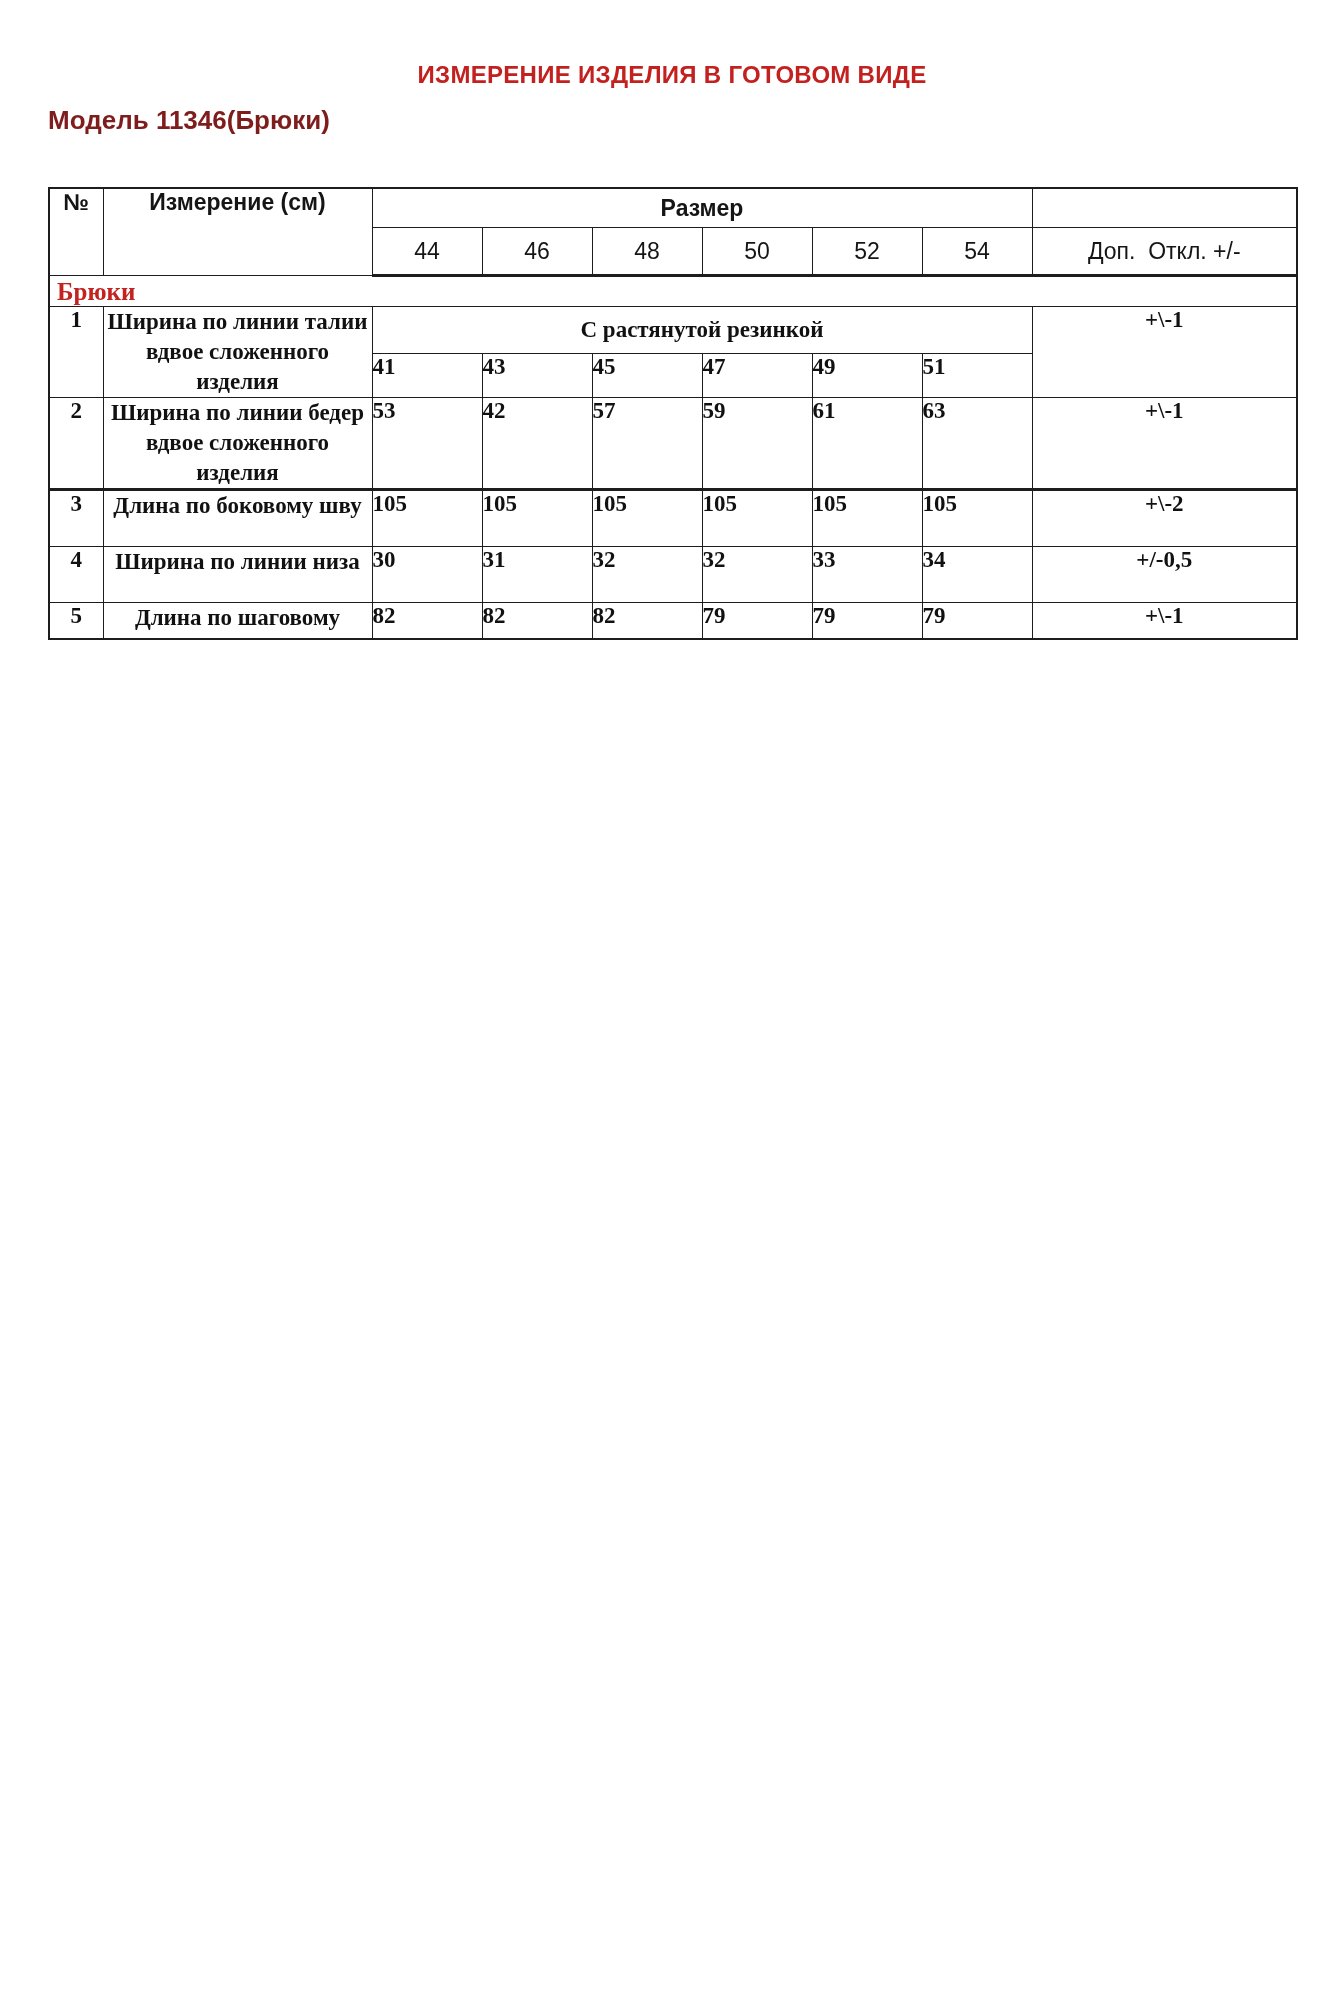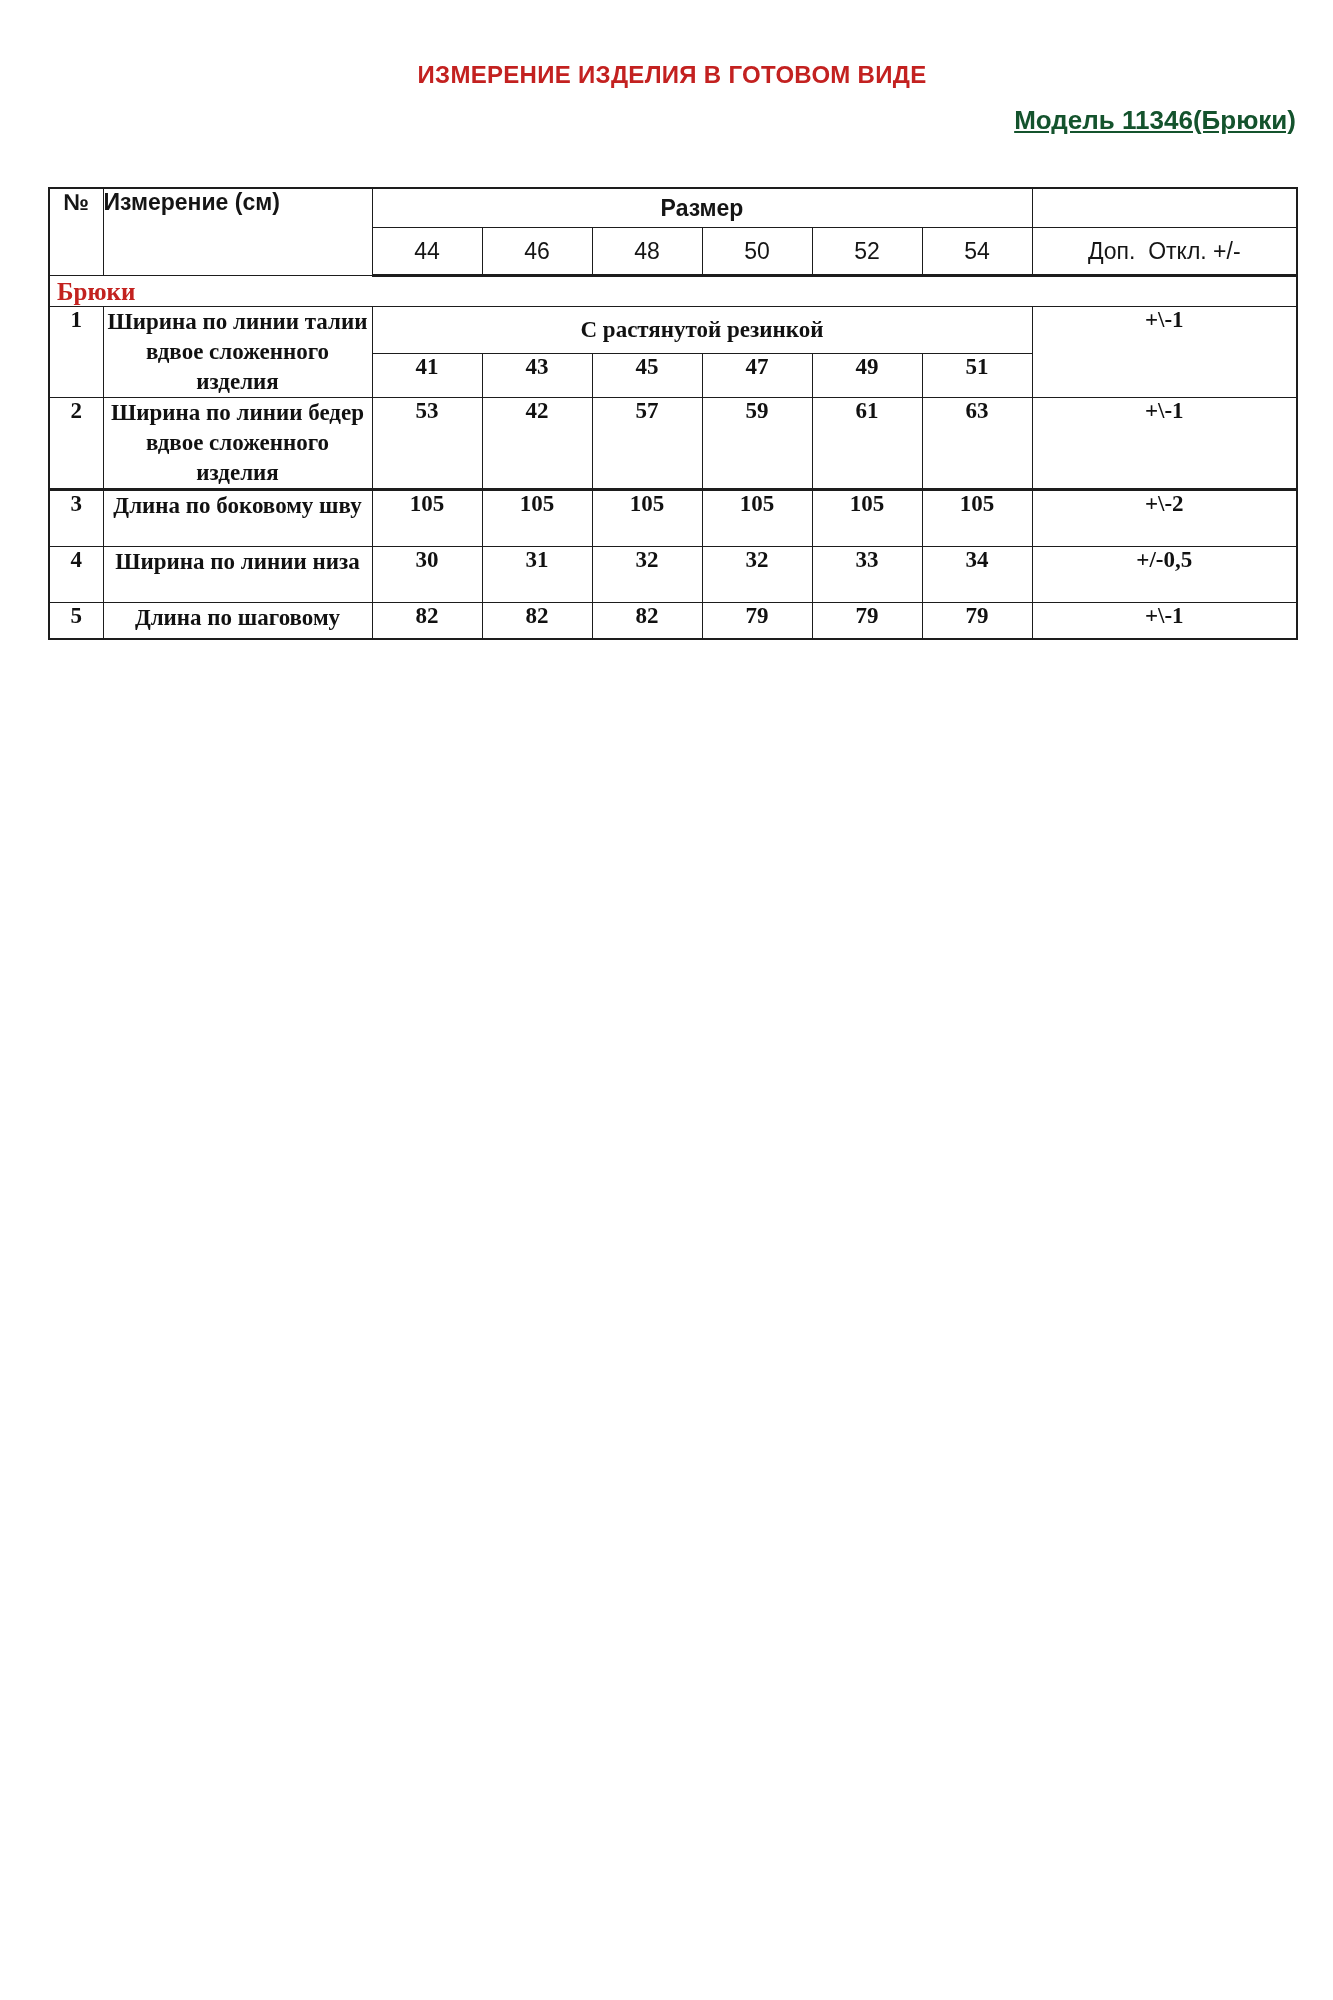--- a/index.html
+++ b/index.html
@@ -23,25 +23,24 @@
   .doc-title {
     margin-top: 61px;
     text-align: center;
     font-size: 24px;
     font-weight: bold;
     letter-spacing: 0.3px;
     color: #c32120;
   }
   .doc-model {
     margin-top: 16px;
-    text-align: right;
+    text-align: left;
     font-size: 26px;
     font-weight: bold;
-    color: #14532d;
-    text-decoration: underline;
+    color: #7f1d1d;
   }
   .doc-height {
     margin-top: 15px;
     text-align: center;
     font-size: 24px;
     font-weight: normal;
     color: #191919;
   }
   table.meas {
     border-collapse: collapse;
@@ -51,21 +50,21 @@
     border: 2.5px solid #1d1d1d;
   }
   table.meas th, table.meas td {
     border: 1.5px solid #1d1d1d;
     padding: 0;
     overflow: hidden;
   }
   
   tr.h-top th { height: 38px; font-size: 23px; font-weight: bold; }
   th.h-num { vertical-align: top; text-align: center; padding-top: 3px; }
-  th.h-measure { vertical-align: top; text-align: left; padding: 3px 4px 0 14px; margin-left: 40px; }
+  th.h-measure { vertical-align: top; text-align: center; padding: 3px 4px 0 14px; margin-left: 40px; }
   th.h-sizegroup { vertical-align: middle; text-align: center; border-right: none; }
   th.h-spacer { border-left: none; }
   tr.h-sizes th {
     height: 46px; font-size: 23px; font-weight: normal;
     text-align: center; vertical-align: middle;
     border-bottom-width: 3px;
   }
   th.h-tol { white-space: pre; }
   
   tr.section td {
@@ -80,21 +79,21 @@
   }
   
   td.b {
     font-family: "Liberation Serif", serif;
     font-size: 23px;
     font-weight: bold;
     color: #111111;
   }
   td.num  { text-align: center; vertical-align: top; padding-top: 2px; }
   td.name { text-align: center; vertical-align: top; padding: 2px 8px 0 15px; line-height: 30px; }
-  td.val  { text-align: center; vertical-align: top; padding-top: 2px; }
+  td.val  { text-align: left; vertical-align: top; padding-top: 2px; }
   td.tol  { text-align: center; vertical-align: top; padding-top: 2px; }
   td.note { text-align: center; vertical-align: middle; height: 43px; }
   tr.r1b td { height: 41px; }
   tr.r2 td { height: 82px; border-bottom-width: 3px; }
   tr.r3 td { height: 55px; }
   tr.r4 td { height: 55px; }
   tr.r5 td { height: 35px; }
 </style>
 </head>
 <body>

